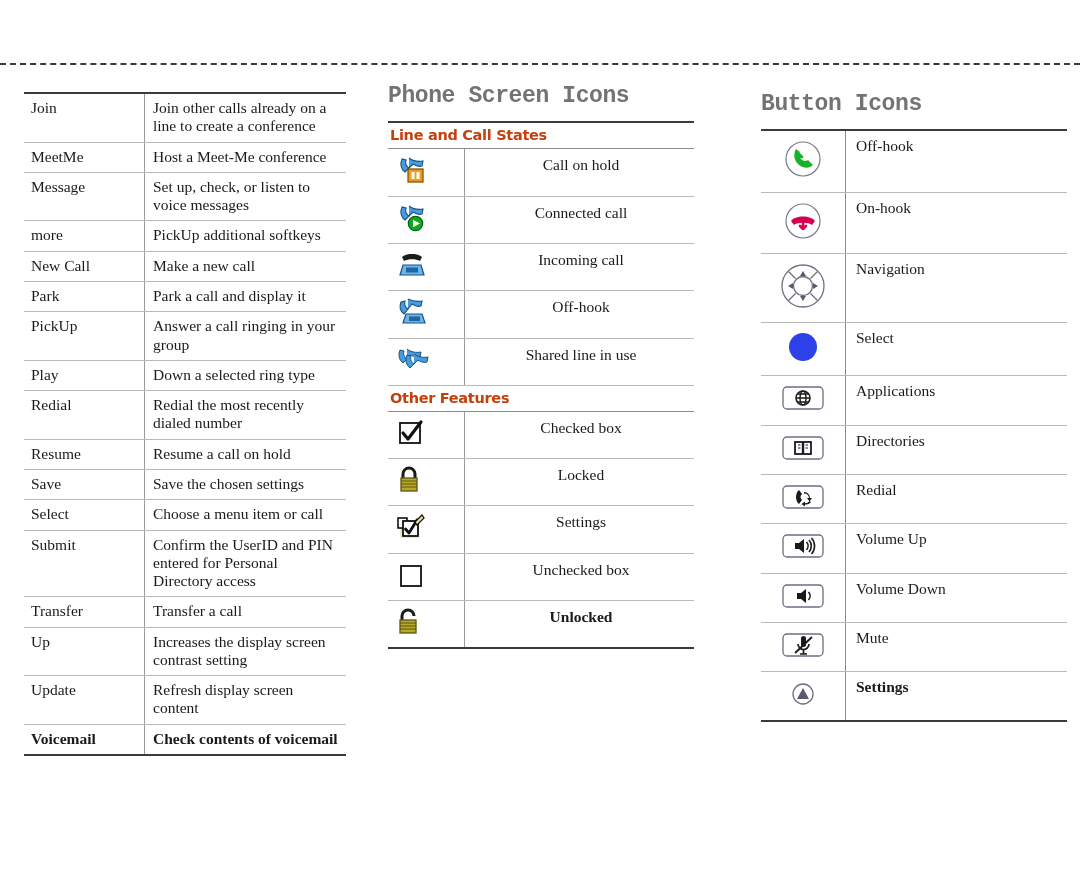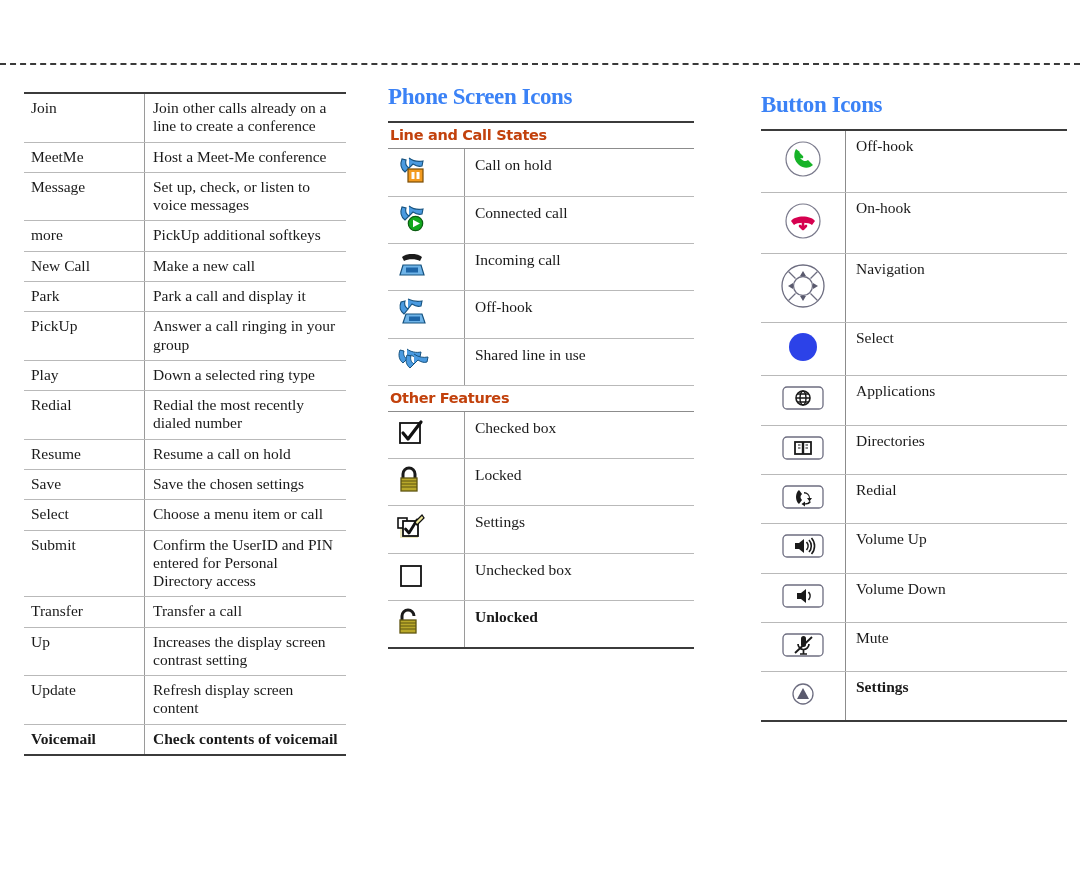--- a/index.html
+++ b/index.html
@@ -32,24 +32,24 @@
     left: 0;
     top: 84px;
     width: 1080px;
   }
   .col-softkeys { position: absolute; left: 24px;  top: 8px;  width: 322px; }
   .col-screen   { position: absolute; left: 388px; top: 0;    width: 306px; }
   .col-button   { position: absolute; left: 761px; top: 0;    width: 306px; margin-top: 8px; }
 
   
   h1.section-title {
-    font-family: Liberation Serif, serif;
+    font-family: Liberation Mono, monospace;
     font-size: 23px;
     font-weight: bold;
-    color: #3b82f6;
+    color: #737373;
     letter-spacing: -0.4px;
     margin: 0 0 12px 0;
     line-height: 1.1;
   }
   .subhead {
     font-family: "DejaVu Sans", "Liberation Sans", sans-serif;
     font-size: 14.5px;
     font-weight: bold;
     color: #c2410c;
     padding: 4px 2px 4px 2px;
@@ -82,20 +82,21 @@
   
   .icontable td.icon {
     width: 62px;
     text-align: left;
     padding: 6px 6px 6px 8px;
     border-right: 1px solid #9a9a9a;
   }
   .icontable td.label {
     padding-left: 10px;
     padding-top: 7px;
+    text-align: center;
   }
   .icontable tr.sub td {
     border: none;
     border-top: 2px solid #3b3b3b;
     border-bottom: 1px solid #8c8c8c;
     padding: 0;
   }
   .icontable tr.sub.nosep td { border-top: 1px solid #8c8c8c; margin-left: 46px; }
 
   .buttontable td.icon {

